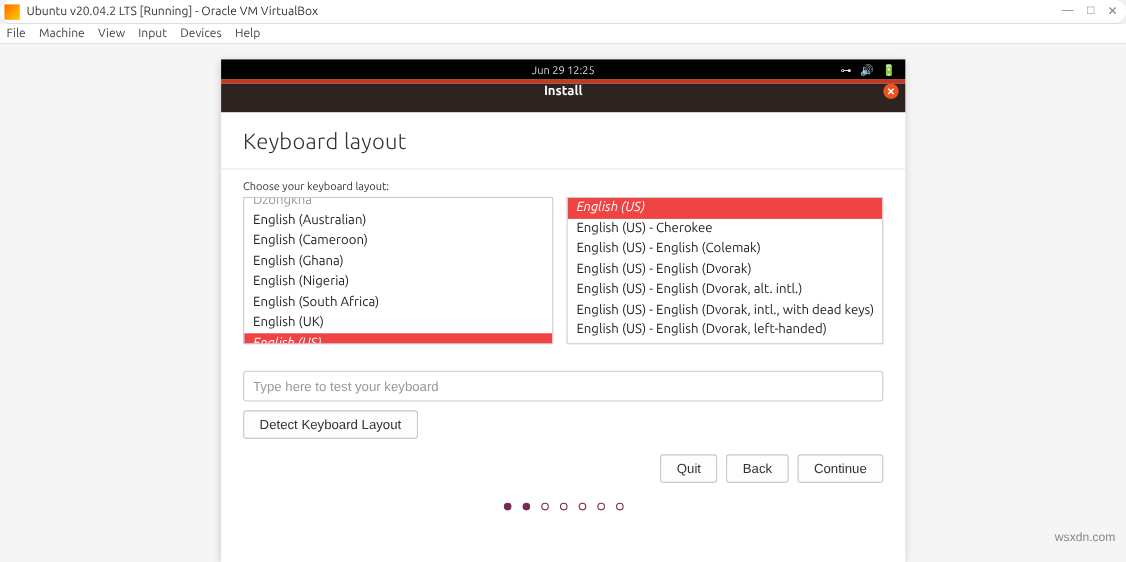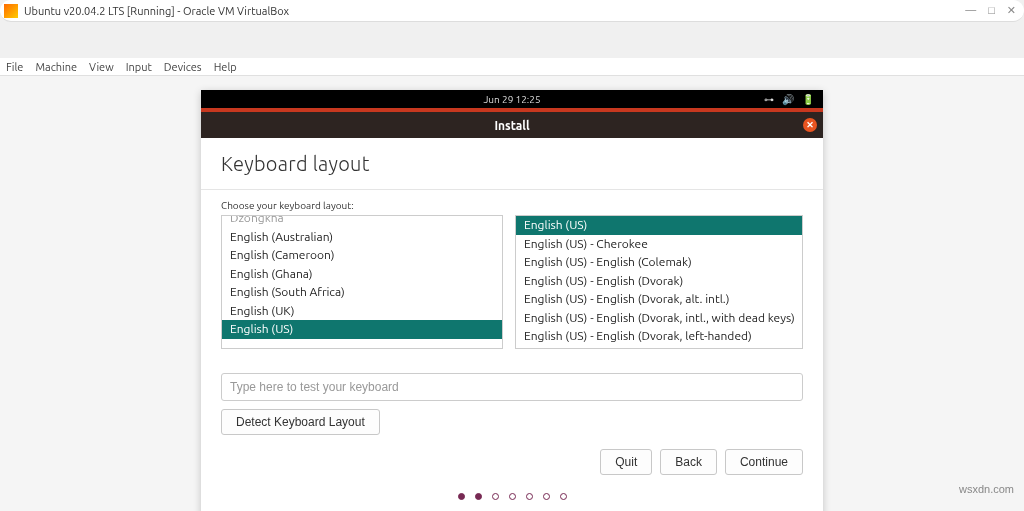--- a/index.html
+++ b/index.html
@@ -32,21 +32,20 @@
     .vbox-menubar {
       background: #fff;
       height: 18px;
       display: flex;
       align-items: center;
       gap: 12px;
       padding: 0 6px;
       font-size: 11px;
       color: #444;
       border-bottom: 1px solid #e0e0e0;
-      margin-top: 36px;
     }
     .vm-area {
       background: #f5f5f5;
       height: calc(511px - 40px);
       display: flex;
       justify-content: center;
       padding-top: 14px;
     }
     .ubuntu-window {
       width: 622px;
@@ -66,21 +65,21 @@
       position: relative;
     }
     .ubuntu-topbar .time { position: absolute; left: 50%; transform: translateX(-50%); }
     .ubuntu-topbar .tray { position: absolute; right: 8px; display: flex; gap: 8px; font-size: 10px; }
     .accent-stripe { height: 4px; background: #c7381f; }
     .ubuntu-header {
       background: #2d2421;
       color: #fff;
       height: 26px;
       display: flex;
-      align-items: center;
+      align-items: flex-start;
       justify-content: center;
       font-size: 12px;
       font-weight: bold;
       position: relative;
     }
     .close-btn {
       position: absolute; right: 6px;
       width: 14px; height: 14px;
       background: #e95420;
       border-radius: 50%;
@@ -115,21 +114,21 @@
     }
     .list.left { flex: 0 0 282px; }
     .list.right { flex: 1; }
     .list-item {
       padding: 1px 8px;
       line-height: 16.5px;
       color: #222;
       white-space: nowrap;
     }
     .list-item.truncated-top { color: #999; padding-top:0; margin-top:-6px; }
-    .list-item.selected { background: #0f766e; color: #fff; }
+    .list-item.selected { background: #ef4444; color: #fff; font-style: italic; }
     .test-input {
       width: 100%;
       border: 1px solid #ccc;
       border-radius: 3px;
       padding: 6px 8px;
       font-size: 12px;
       margin-bottom: 8px;
     }
     .test-input::placeholder { color: #999; }
     .detect-btn, .action-btn {
@@ -214,20 +213,21 @@
       <h1>Keyboard layout</h1>
       <div class="divider"></div>
       <div class="sublabel">Choose your keyboard layout:</div>
 
       <div class="lists">
         <div class="list left">
           <div class="list-item truncated-top">Dzongkha</div>
           <div class="list-item">English (Australian)</div>
           <div class="list-item">English (Cameroon)</div>
           <div class="list-item">English (Ghana)</div>
+          <div class="list-item">English (Nigeria)</div>
           <div class="list-item">English (South Africa)</div>
           <div class="list-item">English (UK)</div>
           <div class="list-item selected">English (US)</div>
 
         </div>
         <div class="list right">
           <div class="list-item selected">English (US)</div>
           <div class="list-item">English (US) - Cherokee</div>
           <div class="list-item">English (US) - English (Colemak)</div>
           <div class="list-item">English (US) - English (Dvorak)</div>

